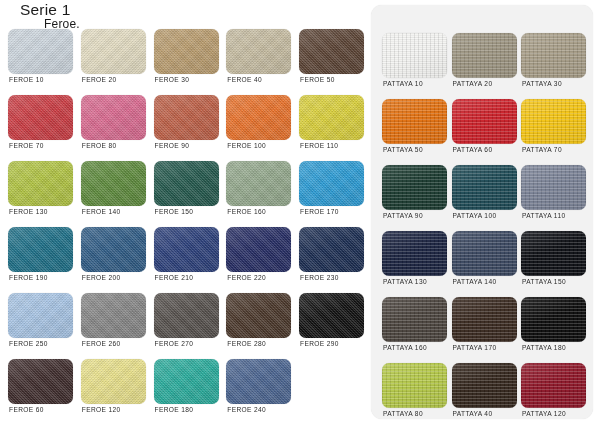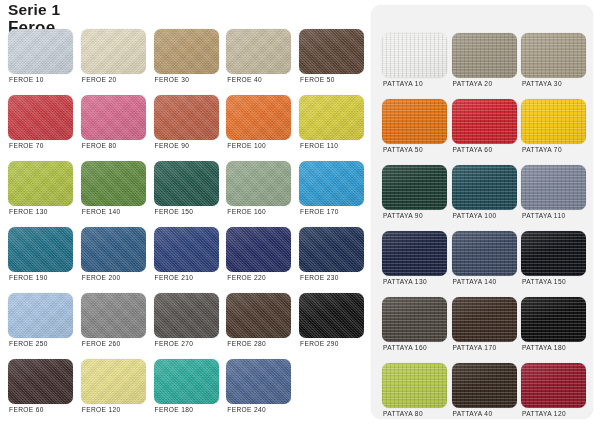--- a/index.html
+++ b/index.html
@@ -16,35 +16,35 @@
   }
 
   
   #feroe-section {
     position: absolute;
     left: 0; top: 0;
     width: 372px; height: 424px;
   }
   #feroe-heading {
     position: absolute;
-    left: 8px; top: 1px;
+    left: 20px; top: 1px;
     line-height: 1.12;
-    font-weight: bold;
   }
   #feroe-heading .serie {
     display: block;
     font-size: 15.5px;
     color: #1b1b1b;
     letter-spacing: 0.2px;
   }
   #feroe-heading .family {
     display: block;
-    font-size: 17px;
+    font-size: 12px;
     color: #1b1b1b;
     letter-spacing: 0.2px;
+    margin-left: 24px;
   }
 
   
   #pattaya-panel {
     position: absolute;
     left: 371px; top: 5px;
     width: 222px; height: 414px;
     background: #f2f2f2;
     border-radius: 11px;
     box-shadow: 0 0 1px rgba(0,0,0,0.14);

